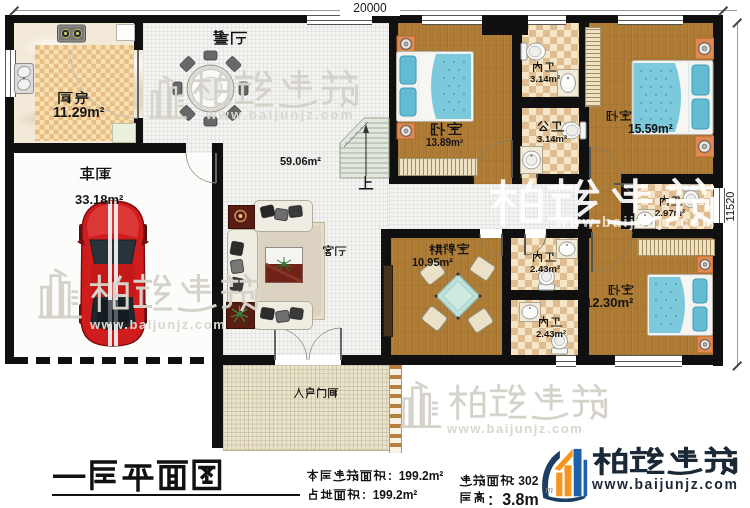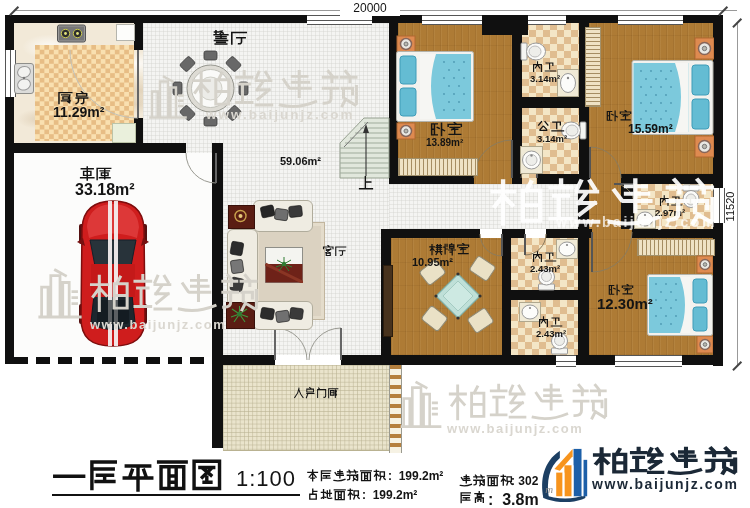--- a/index.html
+++ b/index.html
@@ -638,21 +638,21 @@
 
 <svg class="zh" style="left:212px;top:30px;color:#141414" width="36" height="16" viewBox="0 0 200 100" preserveAspectRatio="none">
       <use href="#z-can" width="100" height="100"></use>
       <use href="#z-ting" x="100" width="100" height="100"></use>
     </svg>
 
 <svg class="zh" style="left:79px;top:166px;color:#141414" width="33" height="15" viewBox="0 0 200 100" preserveAspectRatio="none">
       <use href="#z-che" width="100" height="100"></use>
       <use href="#z-ku" x="100" width="100" height="100"></use>
     </svg>
-<div class="num" style="left:75px;top:181px;font-size:16px">33.18m²</div>
+<div class="num" style="left:75px;top:192px;font-size:13px">33.18m²</div>
 
 <div class="num" style="left:280px;top:155px;font-size:11px">59.06m²</div>
 
 <svg class="zh" style="left:358px;top:175px;color:#141414;stroke-width:9" width="16" height="16" viewBox="0 0 100 100">
       <use href="#z-shang" width="100" height="100"></use>
     </svg>
 
 <svg class="zh" style="left:322px;top:245px;color:#141414" width="25" height="12" viewBox="0 0 200 100" preserveAspectRatio="none">
       <use href="#z-ke" width="100" height="100"></use>
       <use href="#z-ting" x="100" width="100" height="100"></use>
@@ -704,21 +704,21 @@
 <svg class="zh" style="left:537px;top:316px;color:#141414" width="26" height="12" viewBox="0 0 200 100" preserveAspectRatio="none">
       <use href="#z-nei" width="100" height="100"></use>
       <use href="#z-wei" x="100" width="100" height="100"></use>
     </svg>
 <div class="num" style="left:536px;top:328px;font-size:9.5px">2.43m²</div>
 
 <svg class="zh" style="left:608px;top:284px;color:#141414" width="26" height="12" viewBox="0 0 200 100" preserveAspectRatio="none">
       <use href="#z-wo" width="100" height="100"></use>
       <use href="#z-shi" x="100" width="100" height="100"></use>
     </svg>
-<div class="num" style="left:597px;top:295px;font-size:15px">12.30m²</div>
+<div class="num" style="left:585px;top:295px;font-size:13px">12.30m²</div>
 
 <svg class="zh" style="left:293px;top:387px;color:#141414" width="46" height="12" viewBox="0 0 400 100" preserveAspectRatio="none">
       <use href="#z-ru" width="100" height="100"></use>
       <use href="#z-hu" x="100" width="100" height="100"></use>
       <use href="#z-men" x="200" width="100" height="100"></use>
       <use href="#z-lang" x="300" width="100" height="100"></use>
     </svg>
 
 <svg class="zh" style="left:148px;top:73px;color:#d5d2ca;stroke-width:6" width="40" height="49" viewBox="0 0 100 120">
       <g class="gl">
@@ -780,21 +780,20 @@
 <svg class="zh" style="left:52px;top:457px;color:#111;stroke-width:10" width="172" height="35" viewBox="0 0 500 100" preserveAspectRatio="none">
       <use href="#z-yi" width="100" height="100"></use>
       <use href="#z-ceng" x="100" width="100" height="100"></use>
       <use href="#z-ping" x="200" width="100" height="100"></use>
       <use href="#z-mian" x="300" width="100" height="100"></use>
       <use href="#z-tu" x="400" width="100" height="100"></use>
     </svg>
 
 <div class="abs" style="left:52px;top:494px;width:248px;height:2px;background:#111"></div>
 
-<div class="abs" style="left:236px;top:466px;font-size:22px;color:#141414;letter-spacing:1px">1:100</div>
 
 <svg class="zh" style="left:306px;top:469px;color:#141414;stroke-width:10" width="80" height="13" viewBox="0 0 600 100" preserveAspectRatio="none">
       <use href="#z-ben" width="100" height="100"></use>
       <use href="#z-ceng" x="100" width="100" height="100"></use>
       <use href="#z-jian" x="200" width="100" height="100"></use>
       <use href="#z-zhu" x="300" width="100" height="100"></use>
       <use href="#z-mian" x="400" width="100" height="100"></use>
       <use href="#z-ji" x="500" width="100" height="100"></use>
     </svg>
 <div class="num" style="left:388px;top:469px;font-size:12px">:&nbsp; 199.2m²</div>

